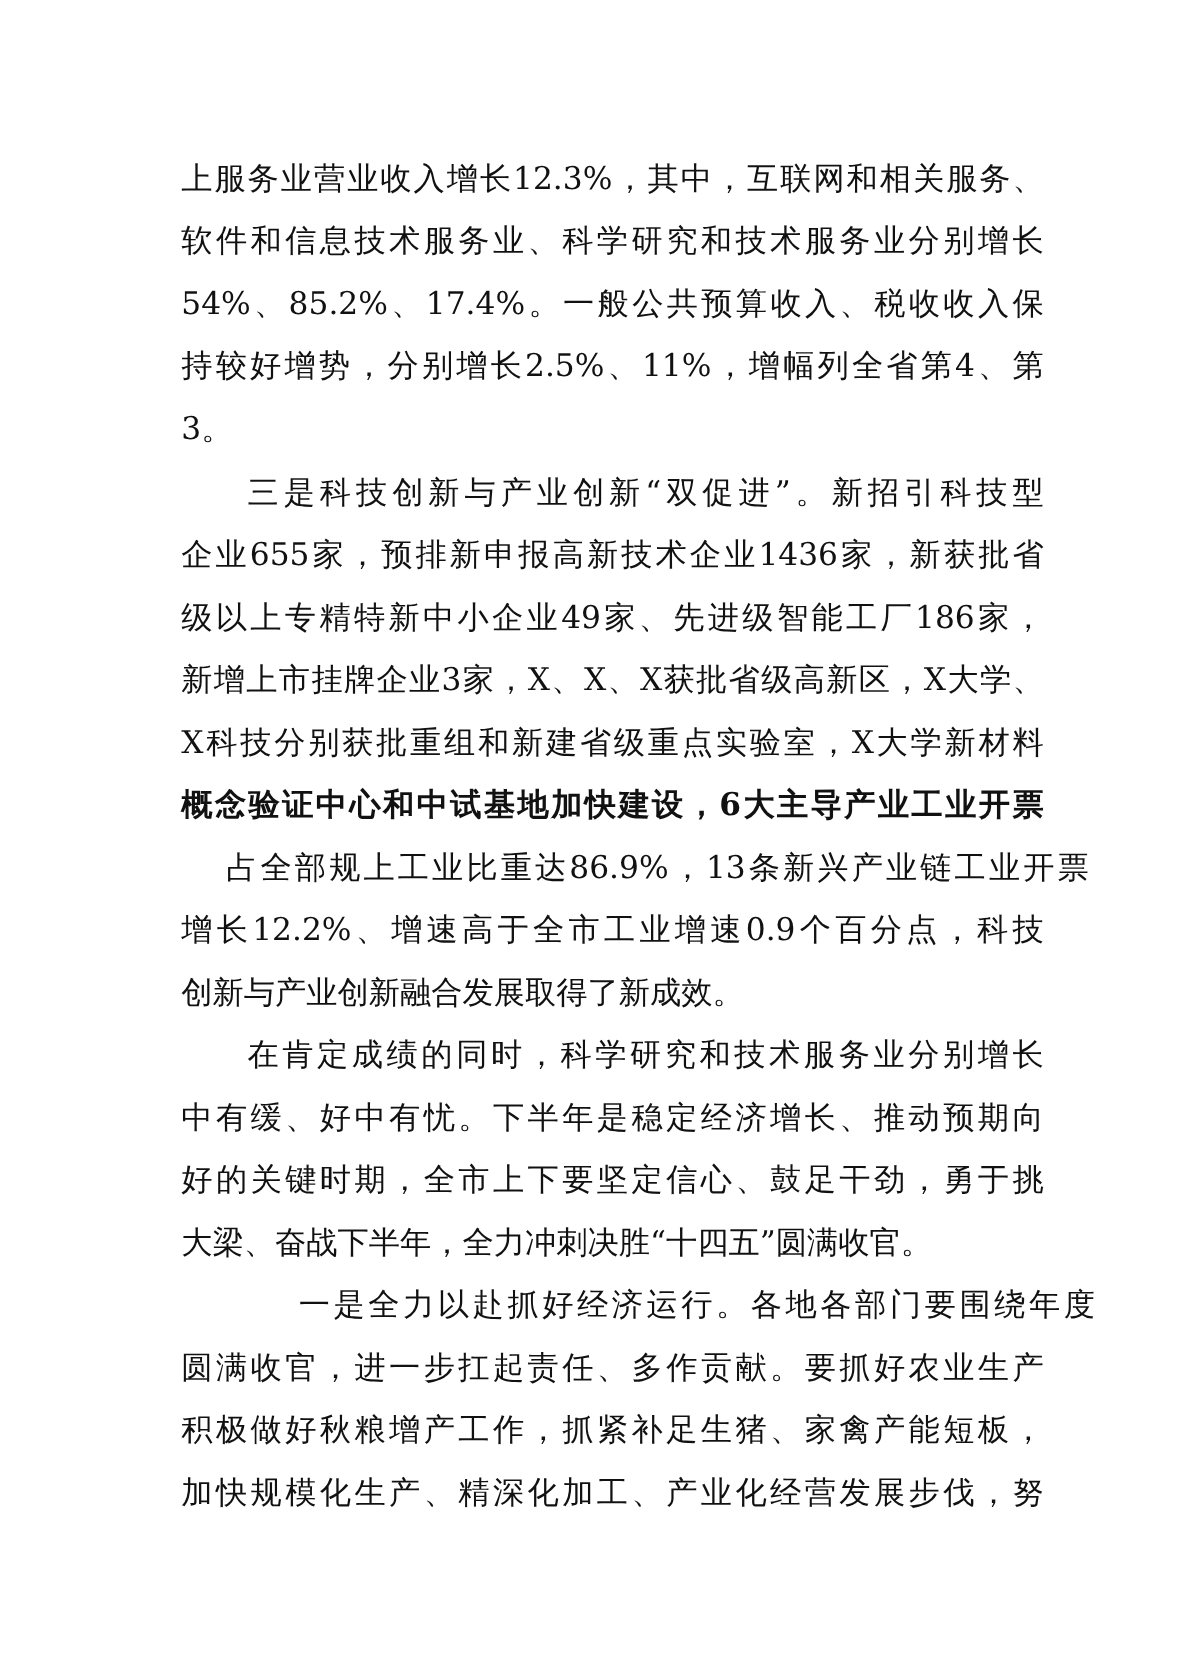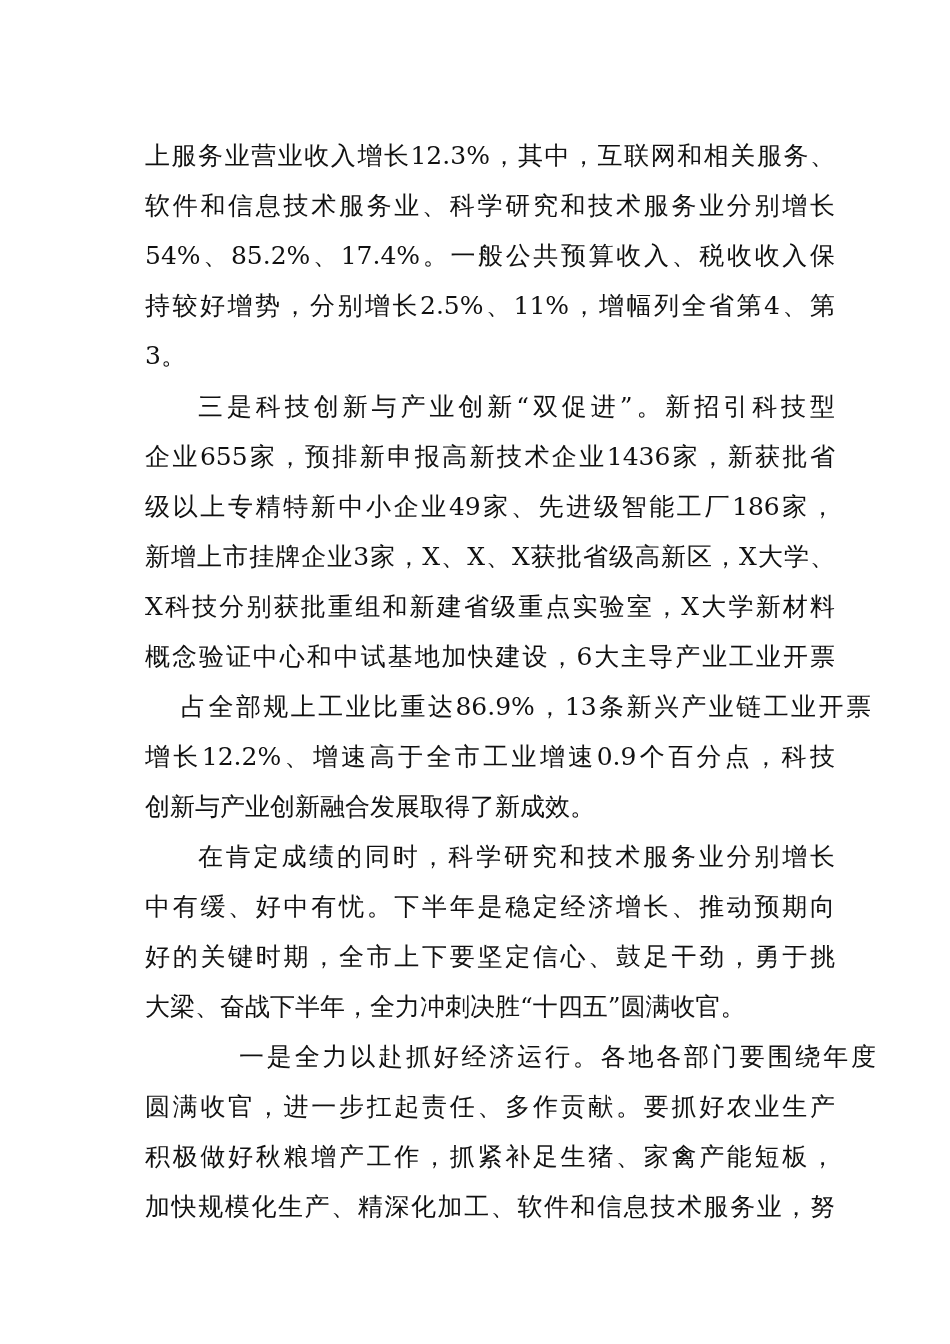--- a/index.html
+++ b/index.html
@@ -11,21 +11,21 @@
       width: 950px;
       height: 1344px;
       position: relative;
       overflow: hidden;
       font-family: "DejaVu Serif", "Liberation Serif", serif;
       color: #111111;
     }
     .page {
       position: absolute;
       left: 0;
-      top: 16px;
+      top: 3px;
       width: 950px;
       height: 1008px;
       background: #ffffff;
     }
     .line {
       position: absolute;
       left: 145px;
       width: 690px;
       height: 34px;
       font-size: 25px;
@@ -55,33 +55,33 @@
     <div class="line" style="top:273px;">持较好增势，分别增长2.5%、11%，增幅列全省第4、第</div>
     <div class="line last" style="top:323px;">3。</div>
   </div>
 
   <div>
     <div class="line indent" style="top:374px;">三是科技创新与产业创新“双促进”。新招引科技型</div>
     <div class="line" style="top:424px;">企业655家，预排新申报高新技术企业1436家，新获批省</div>
     <div class="line" style="top:474px;">级以上专精特新中小企业49家、先进级智能工厂186家，</div>
     <div class="line" style="top:524px;">新增上市挂牌企业3家，X、X、X获批省级高新区，X大学、</div>
     <div class="line" style="top:574px;">X科技分别获批重组和新建省级重点实验室，X大学新材料</div>
-    <div class="line" style="top:624px;">概念验证中心和中试基地加快建设，6大主导产业工业开票</div>
+    <div class="line" style="top:624px;font-weight:bold;">概念验证中心和中试基地加快建设，6大主导产业工业开票</div>
     <div class="line" style="top:674px;margin-left:36px;">占全部规上工业比重达86.9%，13条新兴产业链工业开票</div>
     <div class="line" style="top:724px;">增长12.2%、增速高于全市工业增速0.9个百分点，科技</div>
     <div class="line last" style="top:774px;">创新与产业创新融合发展取得了新成效。</div>
   </div>
 
   <div>
     <div class="line indent" style="top:824px;">在肯定成绩的同时，科学研究和技术服务业分别增长</div>
     <div class="line" style="top:874px;">中有缓、好中有忧。下半年是稳定经济增长、推动预期向</div>
     <div class="line" style="top:924px;">好的关键时期，全市上下要坚定信心、鼓足干劲，勇于挑</div>
     <div class="line last" style="top:974px;">大梁、奋战下半年，全力冲刺决胜“十四五”圆满收官。</div>
   </div>
 
   <div>
     <div class="line indent" style="top:1024px;margin-left:41px;">一是全力以赴抓好经济运行。各地各部门要围绕年度</div>
     <div class="line" style="top:1074px;">圆满收官，进一步扛起责任、多作贡献。要抓好农业生产</div>
     <div class="line" style="top:1124px;">积极做好秋粮增产工作，抓紧补足生猪、家禽产能短板，</div>
-    <div class="line" style="top:1174px;">加快规模化生产、精深化加工、软件和信息技术服务业，努</div>
+    <div class="line" style="top:1174px;">加快规模化生产、精深化加工、产业化经营发展步伐，努</div>
   </div>
 
 </div>
 
 </body></html>

